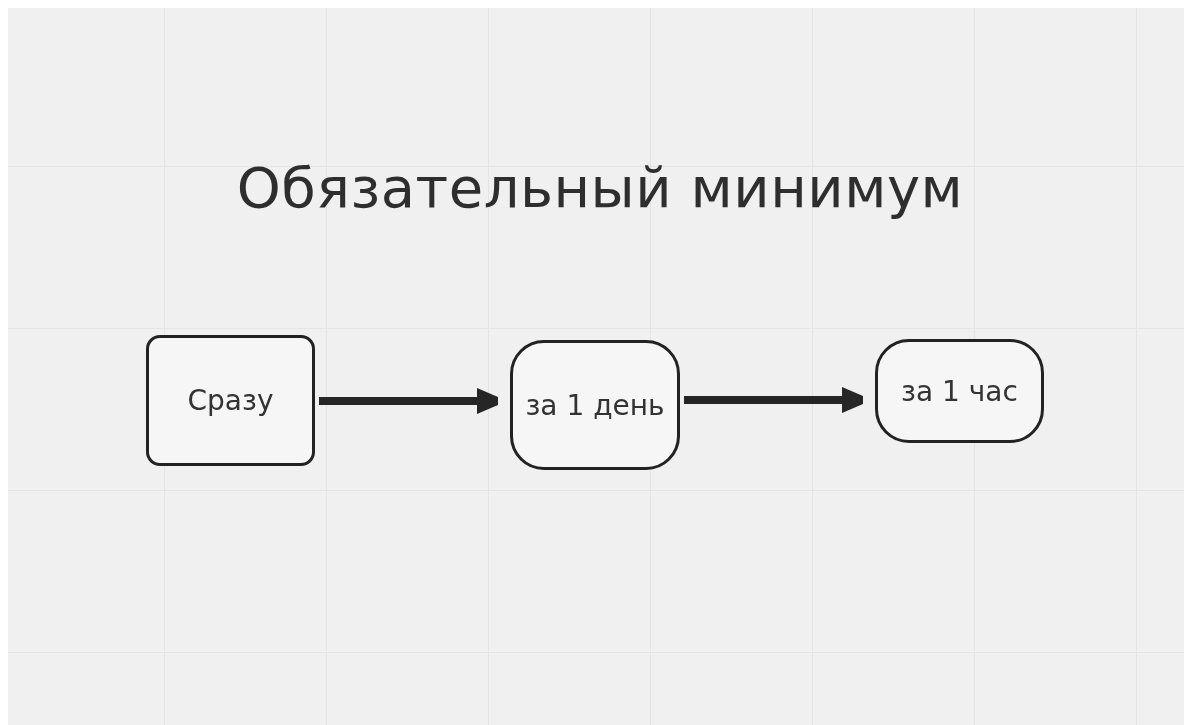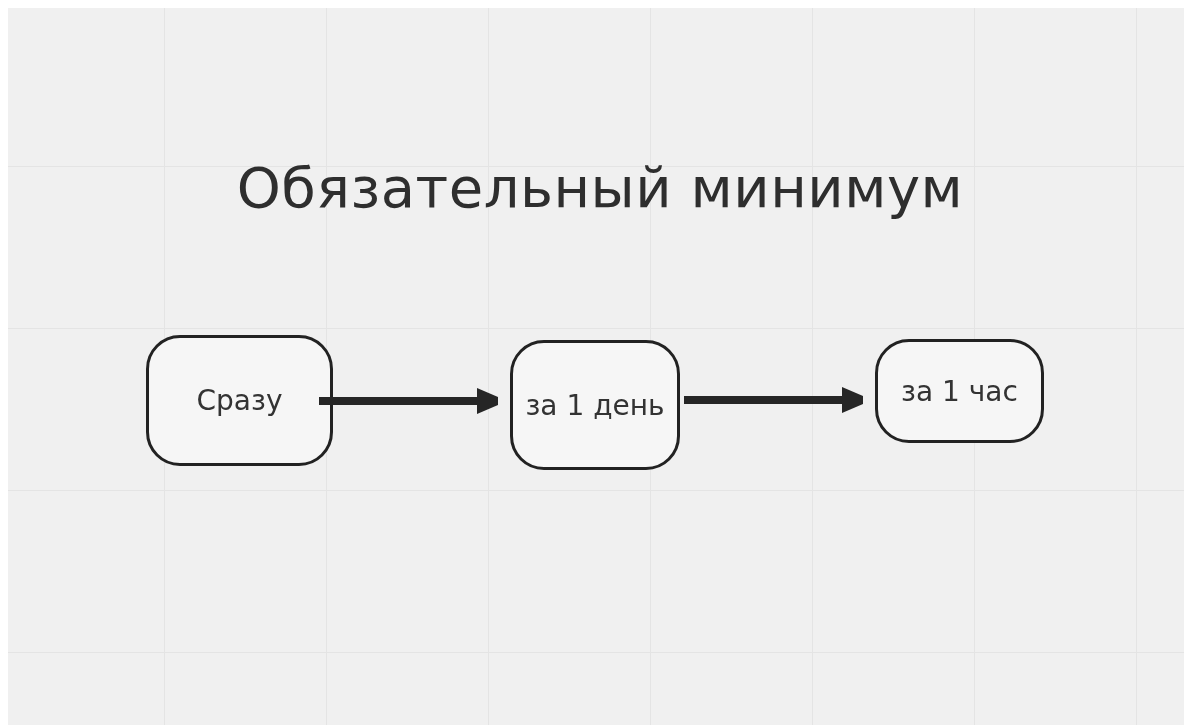--- a/index.html
+++ b/index.html
@@ -45,21 +45,21 @@
     align-items: center;
     justify-content: center;
   }
 
   .node-label {
     font-size: 28px;
     color: #333333;
     white-space: nowrap;
   }
 
-  .node-1 { left: 138px; top: 327px; width: 187px; height: 131px; }
+  .node-1 { left: 138px; top: 327px; width: 169px; height: 131px; border-radius: 14px; }
   .node-2 { left: 502px; top: 332px; width: 170px; height: 130px; text-align: center; }
   .node-3 { left: 867px; top: 331px; width: 169px; height: 104px; }
 
   .edge {
     position: absolute;
     height: 18px;
     display: flex;
     align-items: center;
   }
 

